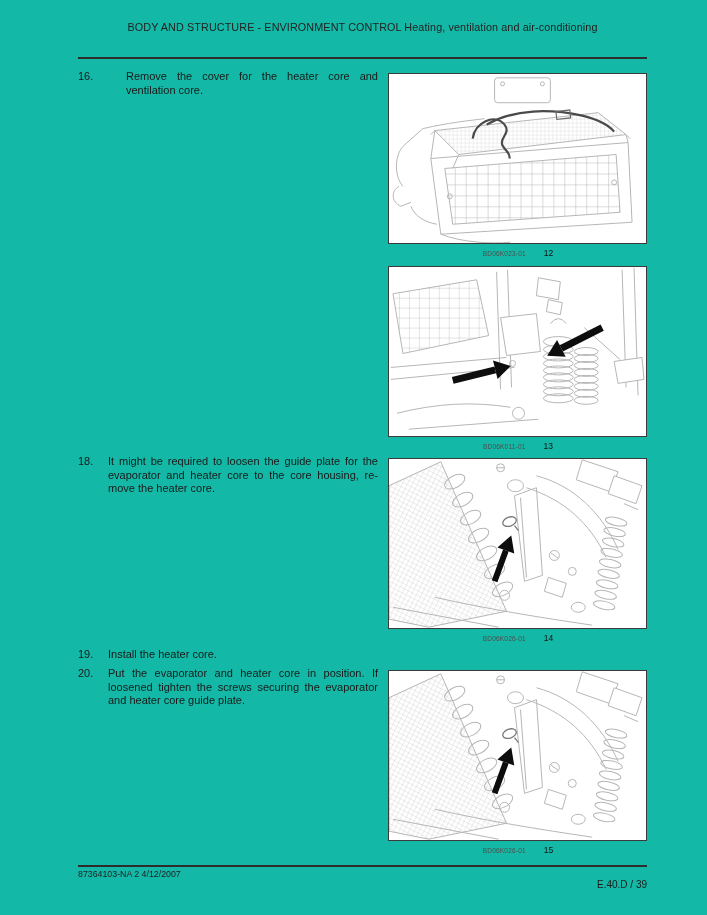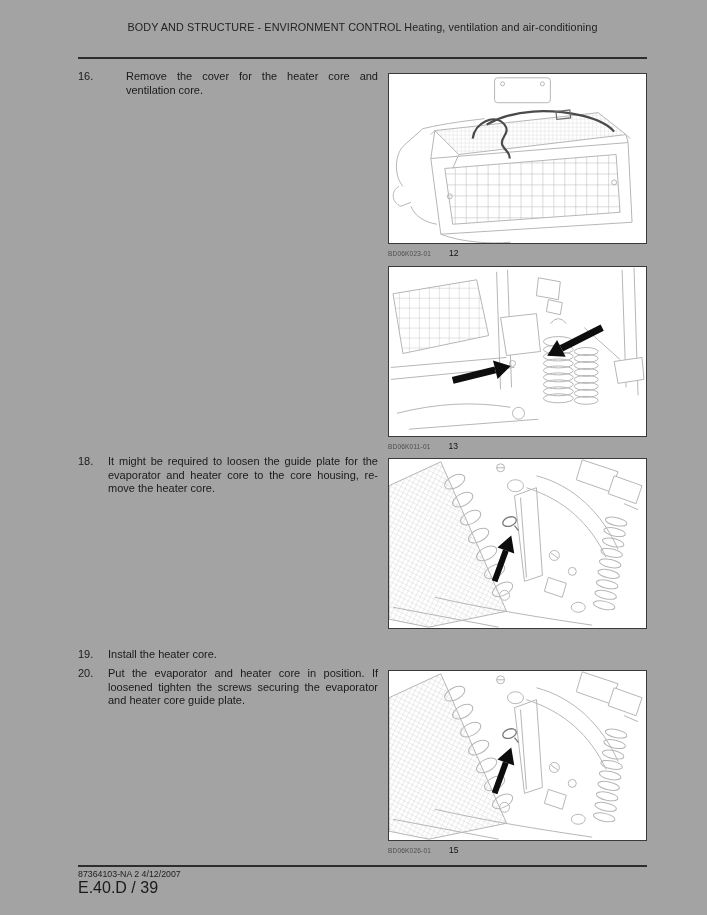--- a/index.html
+++ b/index.html
@@ -1,42 +1,42 @@
 <!DOCTYPE html>
 <html><head>
 <meta charset="utf-8">
 <style>
   html,body{margin:0;padding:0;background:#ffffff;}
   .page{
-    position:relative;width:707px;height:915px;background:#a3a3a3;
+    position:relative;width:707px;height:915px;background:#14b8a6;
     font-family:"Liberation Sans",sans-serif;color:#1a1a1a;overflow:hidden;
   }
   .header-title{
     position:absolute;top:21px;left:78px;width:569px;text-align:center;
     font-size:10.8px;letter-spacing:0.1px;color:#222;
   }
   .rule{position:absolute;left:78px;width:569px;height:2px;background:#2d2d2d;}
   .header-rule{top:57px;}
   .footer-rule{top:865px;}
   .step{position:absolute;left:78px;width:300px;display:flex;font-size:11px;line-height:13.5px;}
   .step-num{flex:0 0 30px;}
   .step-text{flex:1;text-align:justify;-moz-text-align-last:left;text-align-last:left;}
   .figure{
     position:absolute;left:388px;width:257px;height:169px;
     border:1.5px solid #3a3a3a;background:#fff;box-sizing:content-box;
   }
   .figure svg{display:block;width:257px;height:169px;}
   .caption{
-    position:absolute;left:388px;width:260px;display:flex;justify-content:flex-start;
+    position:absolute;left:388px;width:260px;display:flex;justify-content:center;
     align-items:baseline;gap:18px;
   }
   .cap-code{font-size:6.5px;color:#4d4d4d;letter-spacing:0.2px;}
   .cap-num{font-size:8.5px;color:#111;}
   .footer-doc{position:absolute;top:869px;left:78px;width:569px;text-align:left;font-size:8.8px;color:#222;}
-  .footer-page{position:absolute;top:879px;left:78px;width:569px;text-align:left;font-size:16px;color:#1a1a1a;}
+  .footer-page{position:absolute;top:879px;left:78px;width:569px;text-align:right;font-size:10px;color:#1a1a1a;}
   .fig-top-16{top:73px;}   .cap-top-16{top:248px;}
   .fig-top-17{top:266px;}  .cap-top-17{top:441px;}
   .fig-top-18{top:458px;}  .cap-top-18{top:633px;}
   .fig-top-20{top:670px;}  .cap-top-20{top:845px;}
 </style>
 </head>
 <body>
 
 <div class="page">
 
@@ -192,20 +192,24 @@
       <ellipse cx="121" cy="62" rx="7" ry="4.5" transform="rotate(-20 121 62)" fill="none" stroke="#7a7a7a" stroke-width="1.3"></ellipse>
       <path d="M126,66 l4,5" stroke="#7a7a7a" stroke-width="1.3" fill="none"></path>
       <g fill="#0d0d0d" stroke="none">
         <g transform="translate(106,122) rotate(-70)">
           <rect x="0" y="-3" width="33" height="6"></rect>
             <polygon points="33,-9 49,0 33,9"></polygon>
         </g>
       </g>
     </svg>
   </div>
+  <div class="caption cap-top-18">
+    <span class="cap-code">BD06K026-01</span>
+    <span class="cap-num">14</span>
+  </div>
 
   <div class="step" style="top:648px;">
     <div class="step-num">19.</div>
     <div class="step-text">Install the heater core.</div>
   </div>
 
   <div class="step" style="top:667px;">
     <div class="step-num">20.</div>
     <div class="step-text">Put the evaporator and heater core in position.  If loosened tighten the screws securing the evaporator and heater core guide plate.</div>
   </div>

